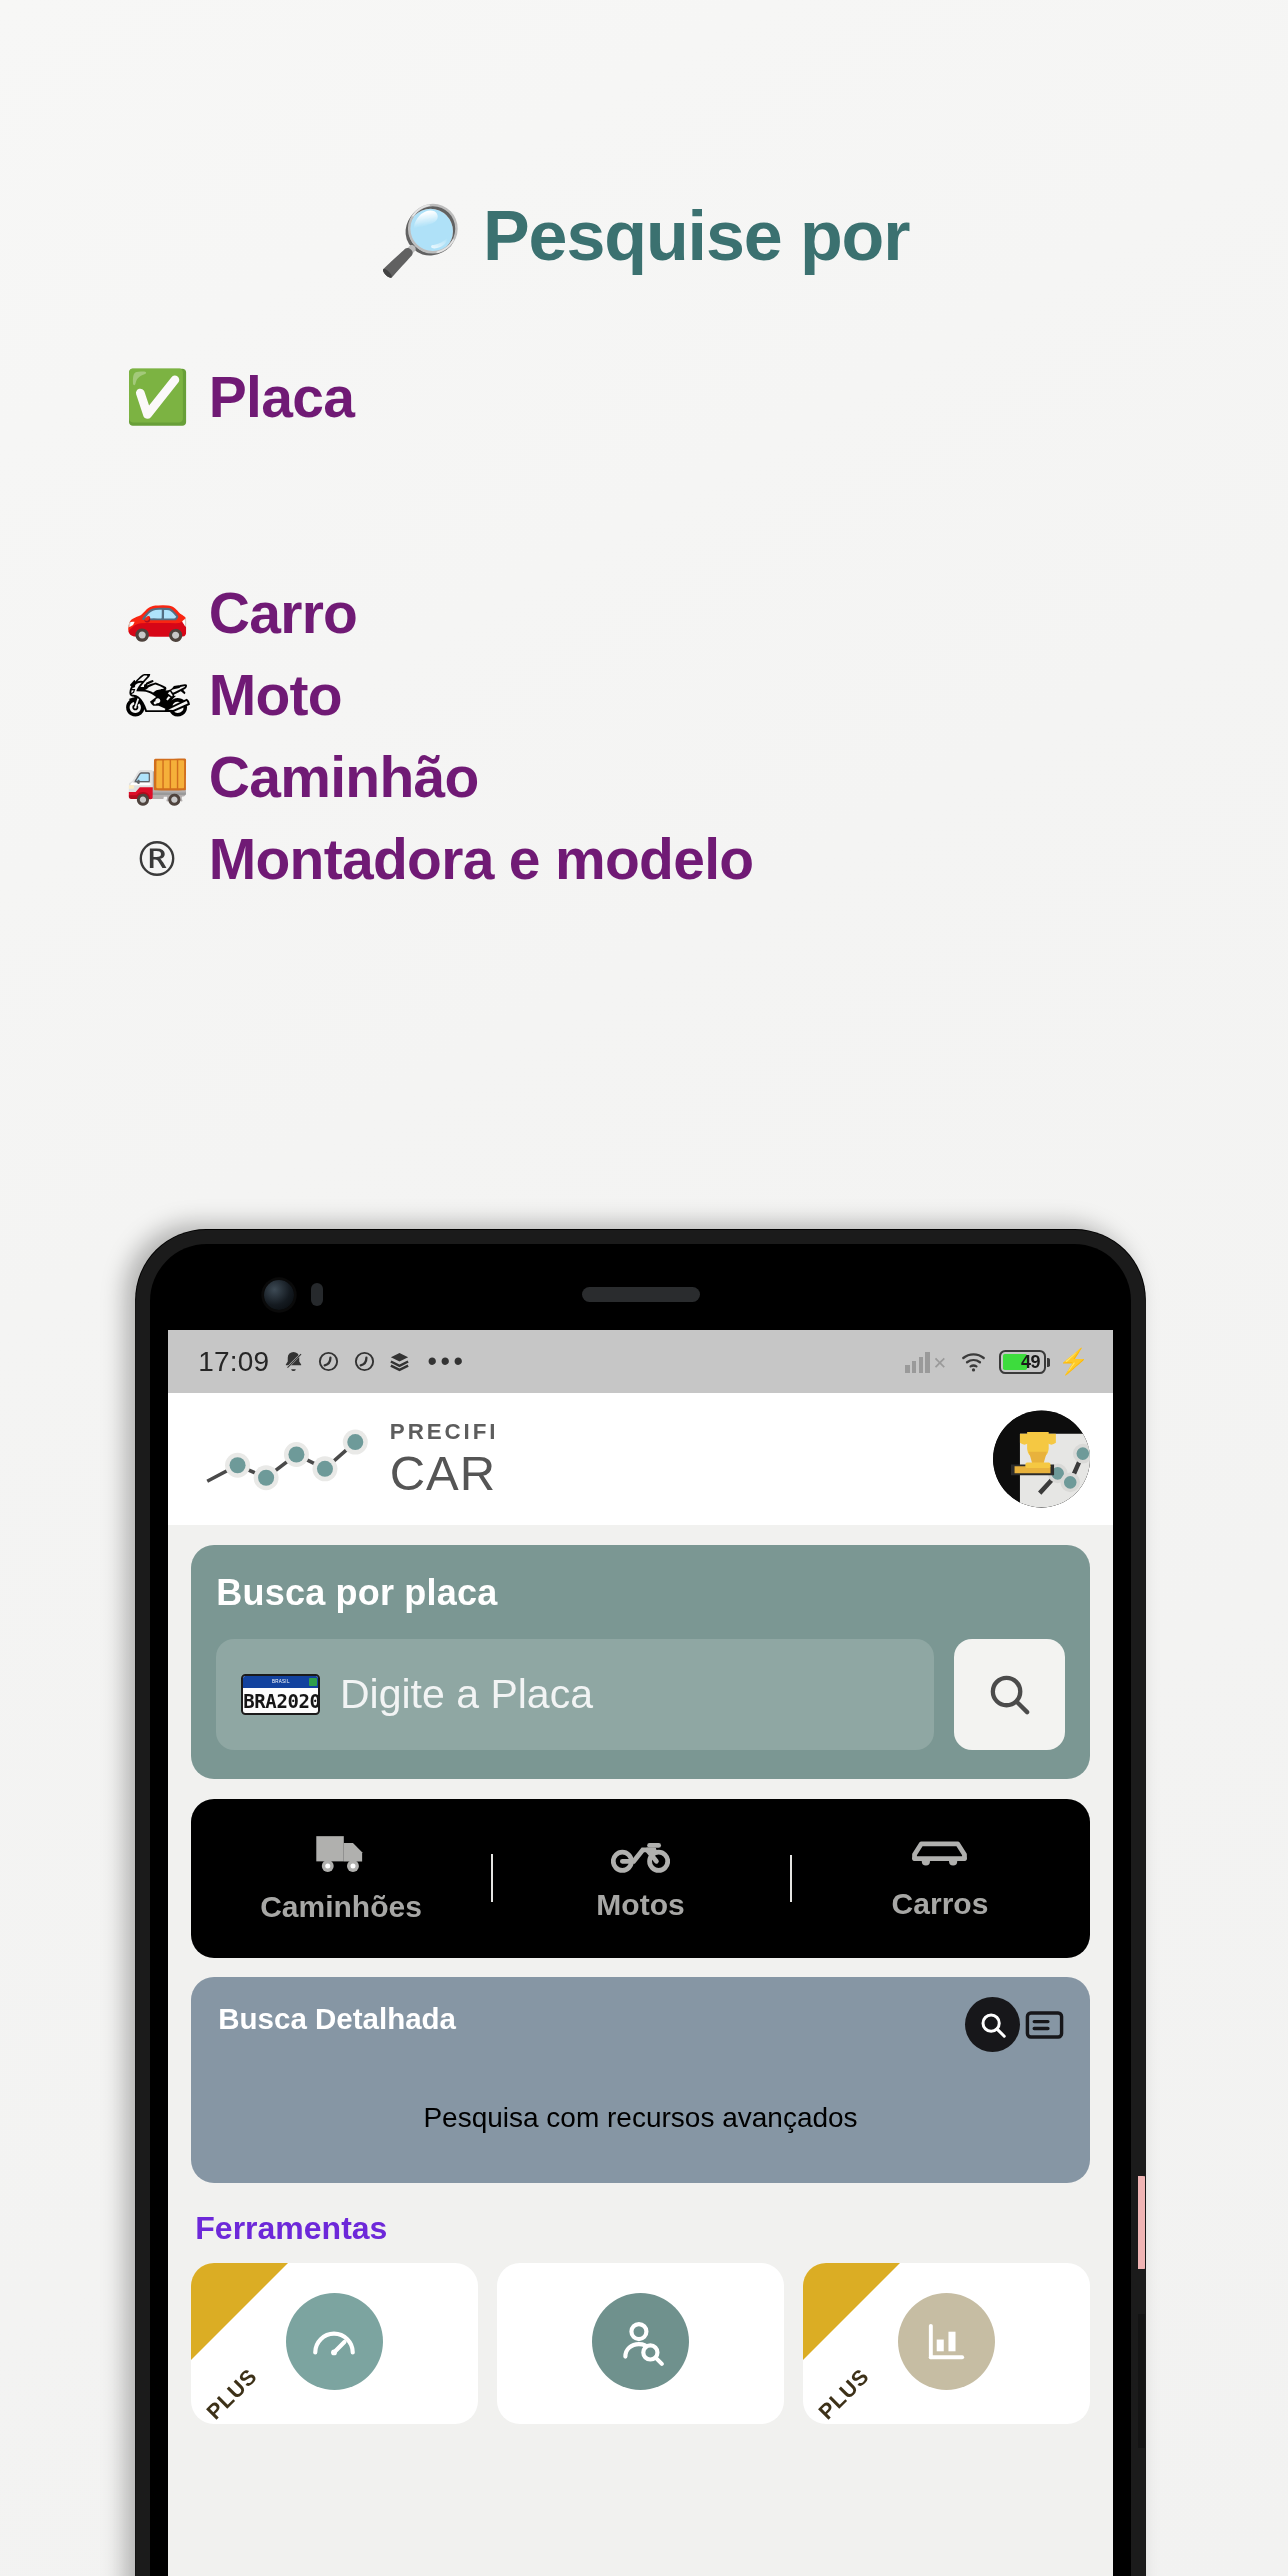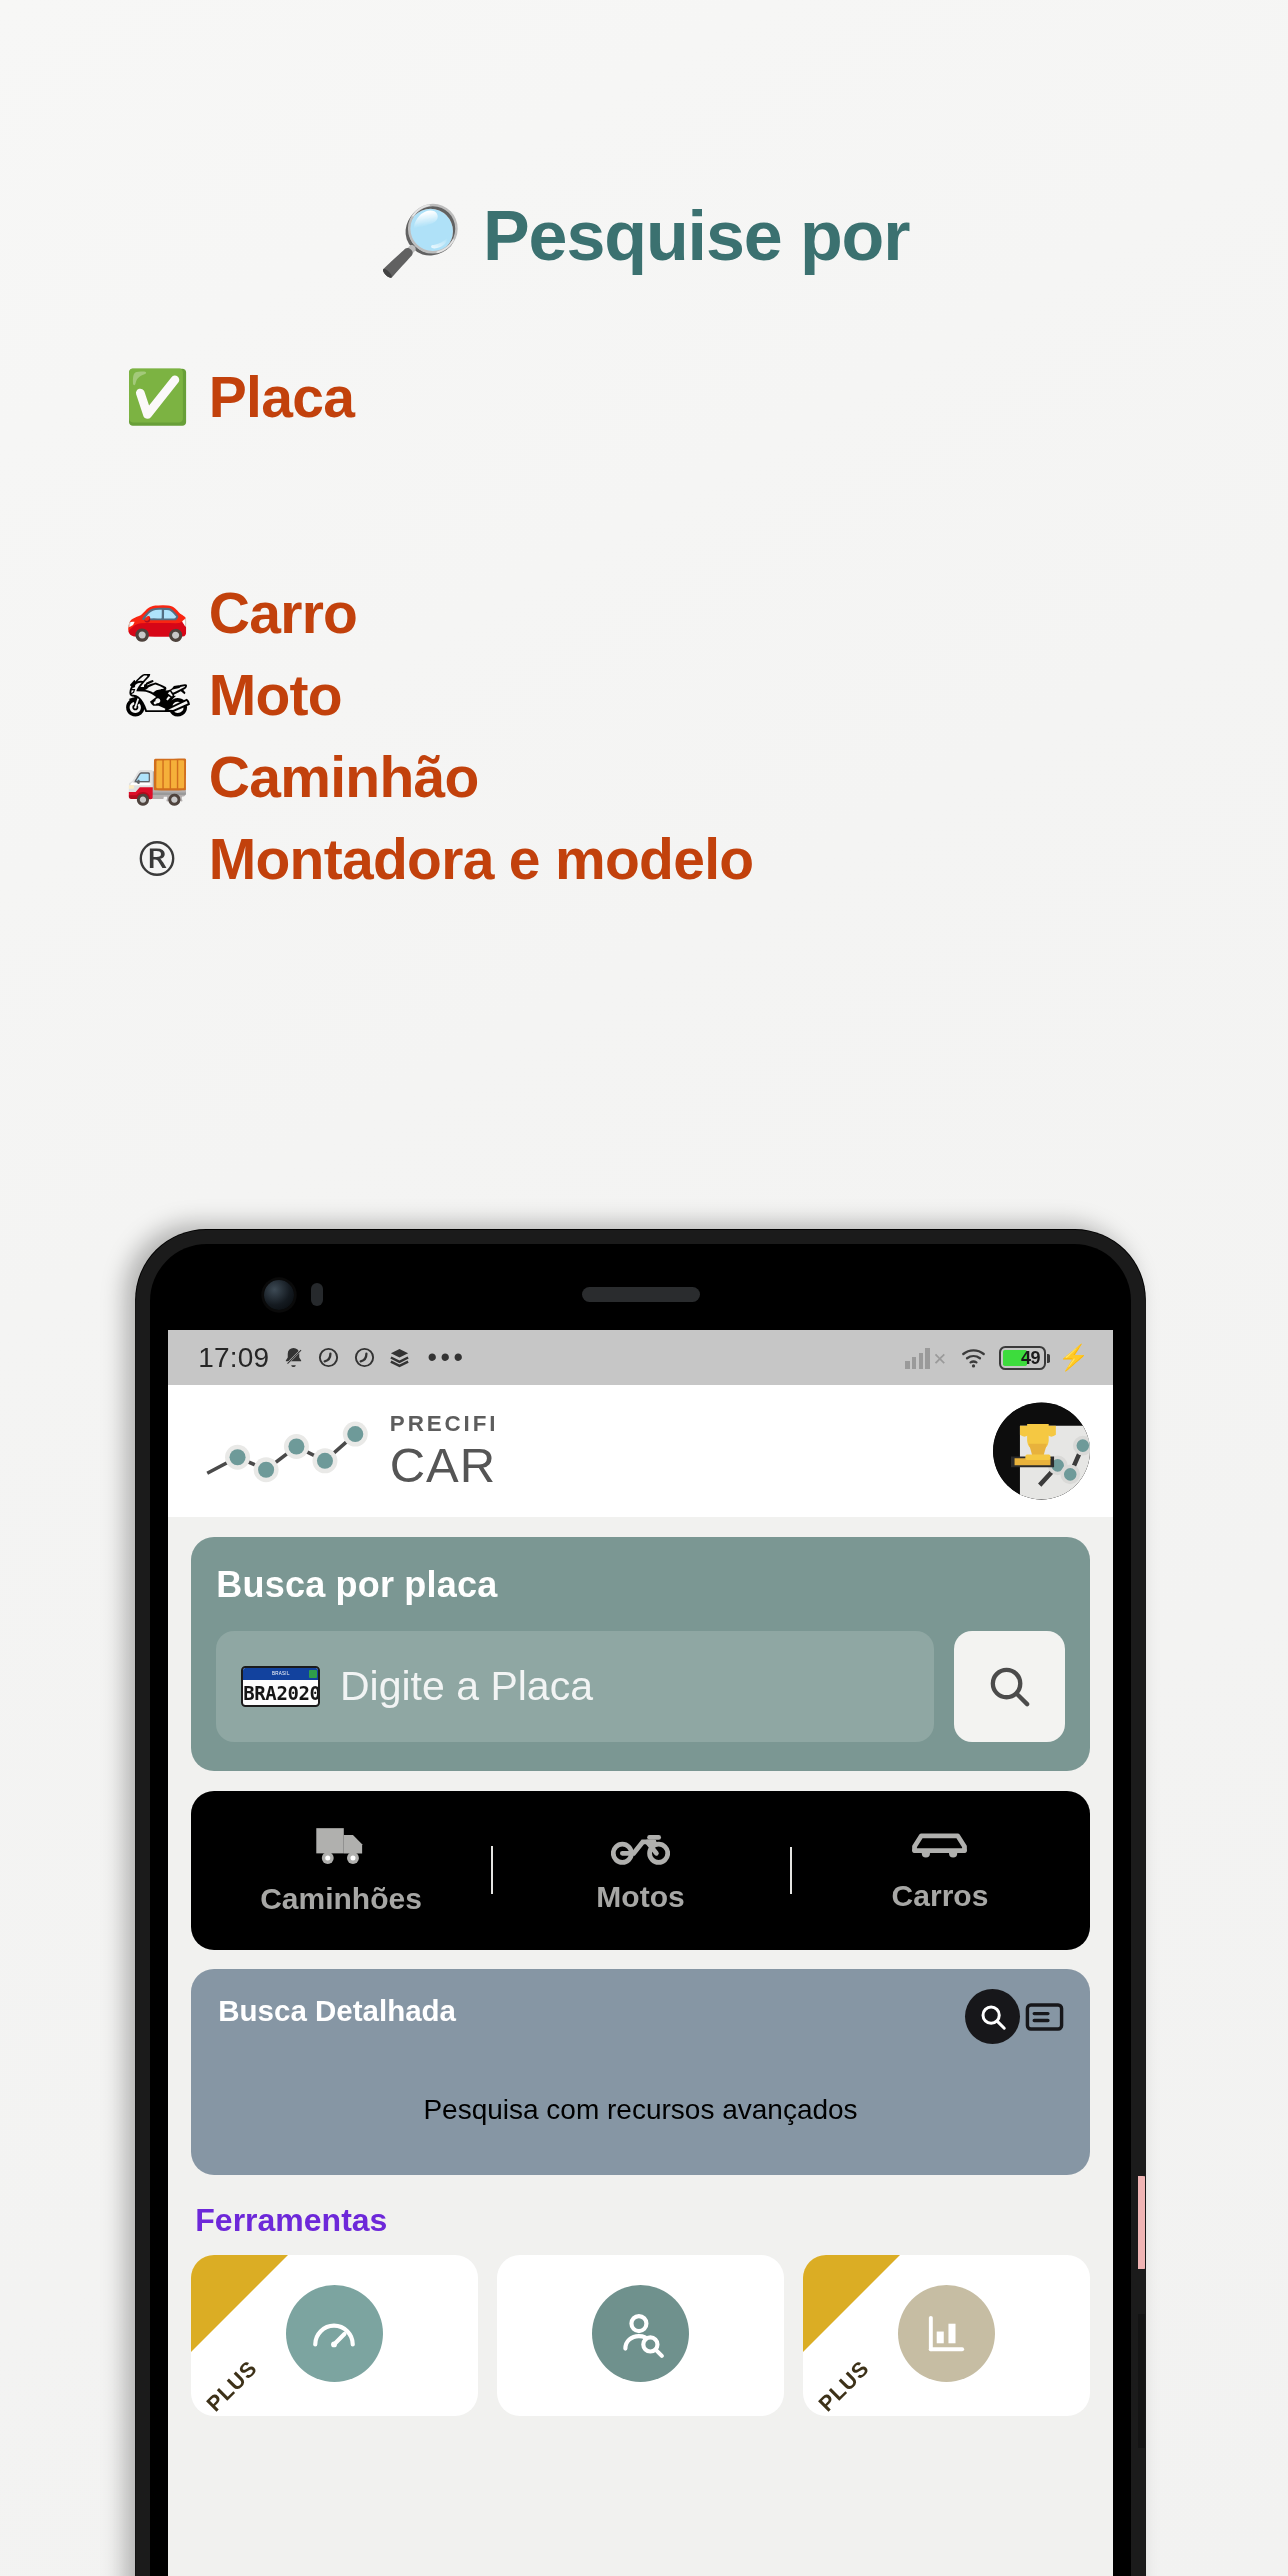--- a/index.html
+++ b/index.html
@@ -62,21 +62,21 @@
     font-size: 52px;
     line-height: 1;
     width: 64px;
     text-align: center;
     flex: none;
   }
 
   .promo-item .label {
     font-size: 57px;
     font-weight: bold;
-    color: #c2410c;
+    color: #701a75;
     letter-spacing: -0.7px;
     line-height: 1;
   }
 
   .promo-item.first { margin-bottom: 134px; }
 
   .reg-mark {
     font-size: 48px;
     color: #3a3a3a;
     width: 64px;
@@ -140,21 +140,21 @@
   
   .screen {
     position: absolute;
     left: 18px; right: 18px; top: 86px; bottom: 0;
     background: #f1f1ef;
     overflow: hidden;
   }
 
   
   .statusbar {
-    height: 55px;
+    height: 63px;
     background: #c6c6c6;
     display: flex;
     align-items: center;
     padding: 0 23px 0 30px;
     color: #2b2b2b;
     position: relative;
   }
   .sb-left { display: flex; align-items: center; gap: 12.5px; }
   .sb-time {
     font-size: 28px;

